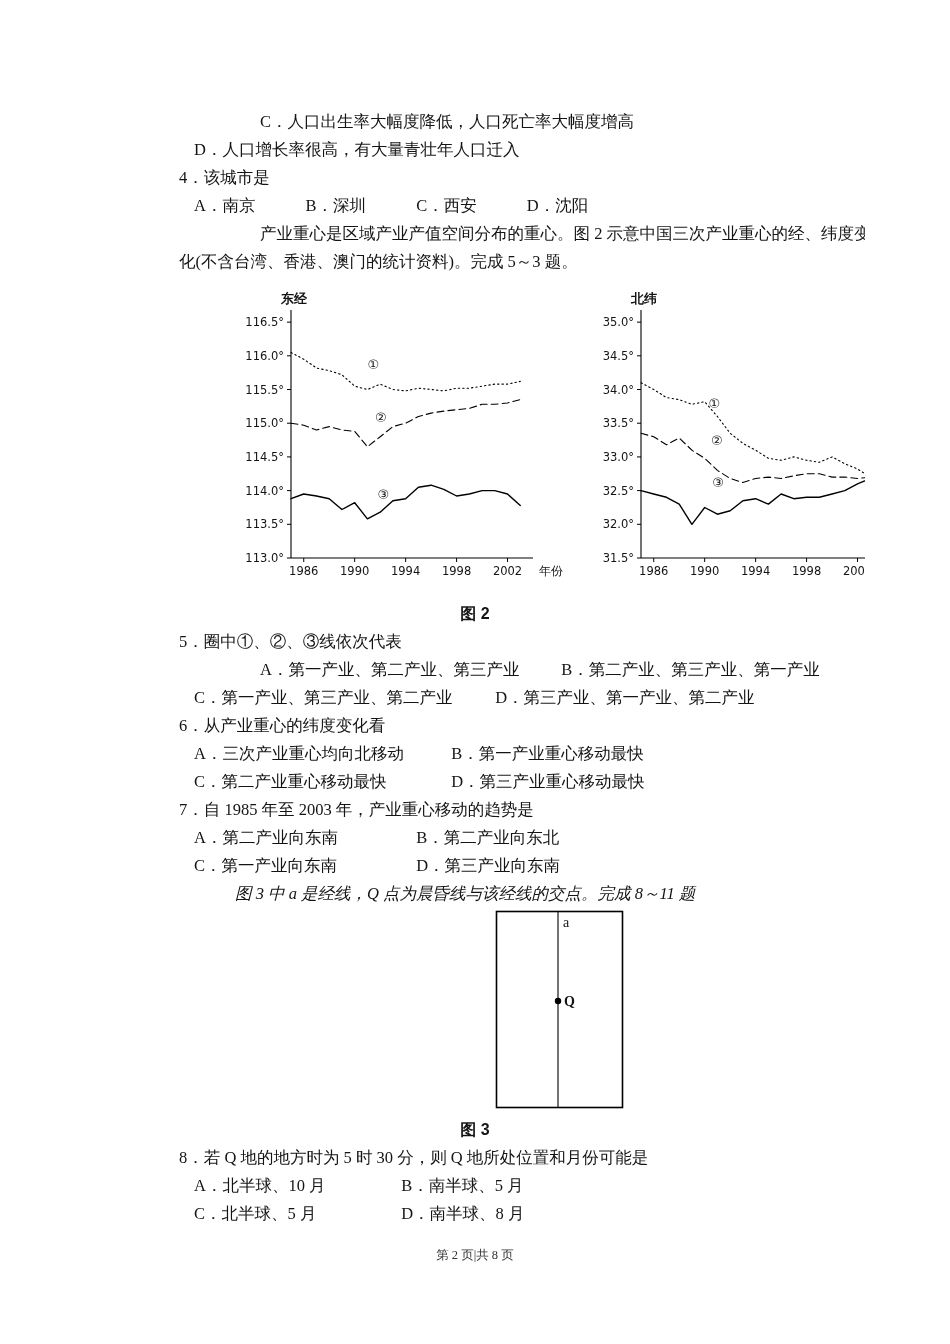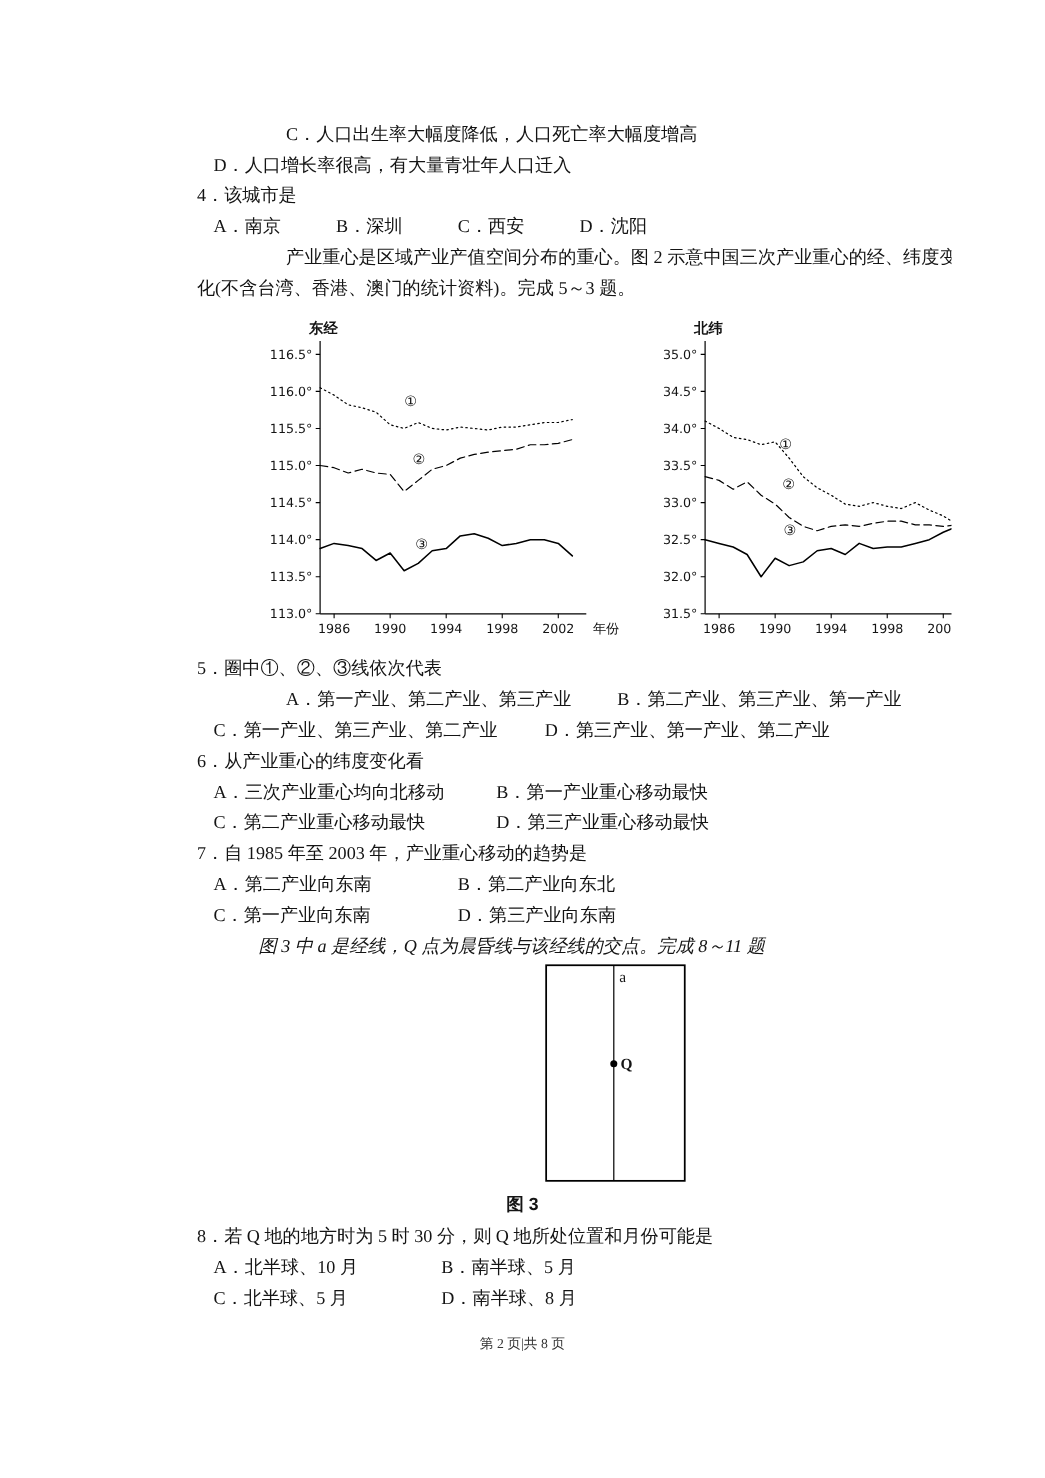--- a/index.html
+++ b/index.html
@@ -123,20 +123,21 @@
           <text x="48" y="17" text-anchor="start" font-size="13" font-weight="bold">北纬</text>
           <text x="306" y="289" text-anchor="start" font-size="12">年份</text>
           <polyline points="58.0,96.8 70.7,103.5 83.5,111.6 96.2,113.6 108.9,118.3 121.7,115.7 134.4,130.5 147.2,147.3 159.9,157.4 172.6,164.2 185.4,172.3 198.1,174.3 210.8,170.9 223.6,174.3 236.3,176.3 249.1,170.9 261.8,177.7 274.5,183.0 287.3,191.1" fill="none" stroke="#000" stroke-width="1.1" stroke-linejoin="round" stroke-linecap="round" stroke-dasharray="1.4 3"></polyline>
           <polyline points="58.0,147.3 70.7,150.7 83.5,158.8 96.2,152.0 108.9,164.2 121.7,172.3 134.4,184.4 147.2,192.5 159.9,196.5 172.6,192.5 185.4,191.1 198.1,192.5 210.8,189.8 223.6,187.8 236.3,187.8 249.1,191.1 261.8,191.1 274.5,192.5 287.3,191.1" fill="none" stroke="#000" stroke-width="1.1" stroke-linejoin="round" stroke-linecap="round" stroke-dasharray="7 4"></polyline>
           <polyline points="58.0,204.6 70.7,208.0 83.5,211.3 96.2,218.1 108.9,238.3 121.7,221.5 134.4,228.2 147.2,224.8 159.9,214.7 172.6,212.7 185.4,218.1 198.1,208.0 210.8,212.7 223.6,211.3 236.3,211.3 249.1,208.0 261.8,204.6 274.5,197.9 287.3,192.5" fill="none" stroke="#000" stroke-width="1.4" stroke-linejoin="round" stroke-linecap="round"></polyline>
           <text x="125.50526315789415" y="122.39130434782615" font-size="13">①</text>
           <text x="128.05263157894737" y="158.7826086956522" font-size="13">②</text>
           <text x="129.32631578947252" y="200.5652173913042" font-size="13">③</text>
         </svg></div>
   </div>
+  <div class="caption">图 2</div>
 
   <div class="line ind-130">5．圈中①、②、③线依次代表</div>
   <div class="line ind-175 optrow">
     <span class="col-q5">A．第一产业、第二产业、第三产业</span>
     <span>B．第二产业、第三产业、第一产业</span>
   </div>
   <div class="line ind-158 optrow">
     <span class="col-q5">C．第一产业、第三产业、第二产业</span>
     <span>D．第三产业、第一产业、第二产业</span>
   </div>

